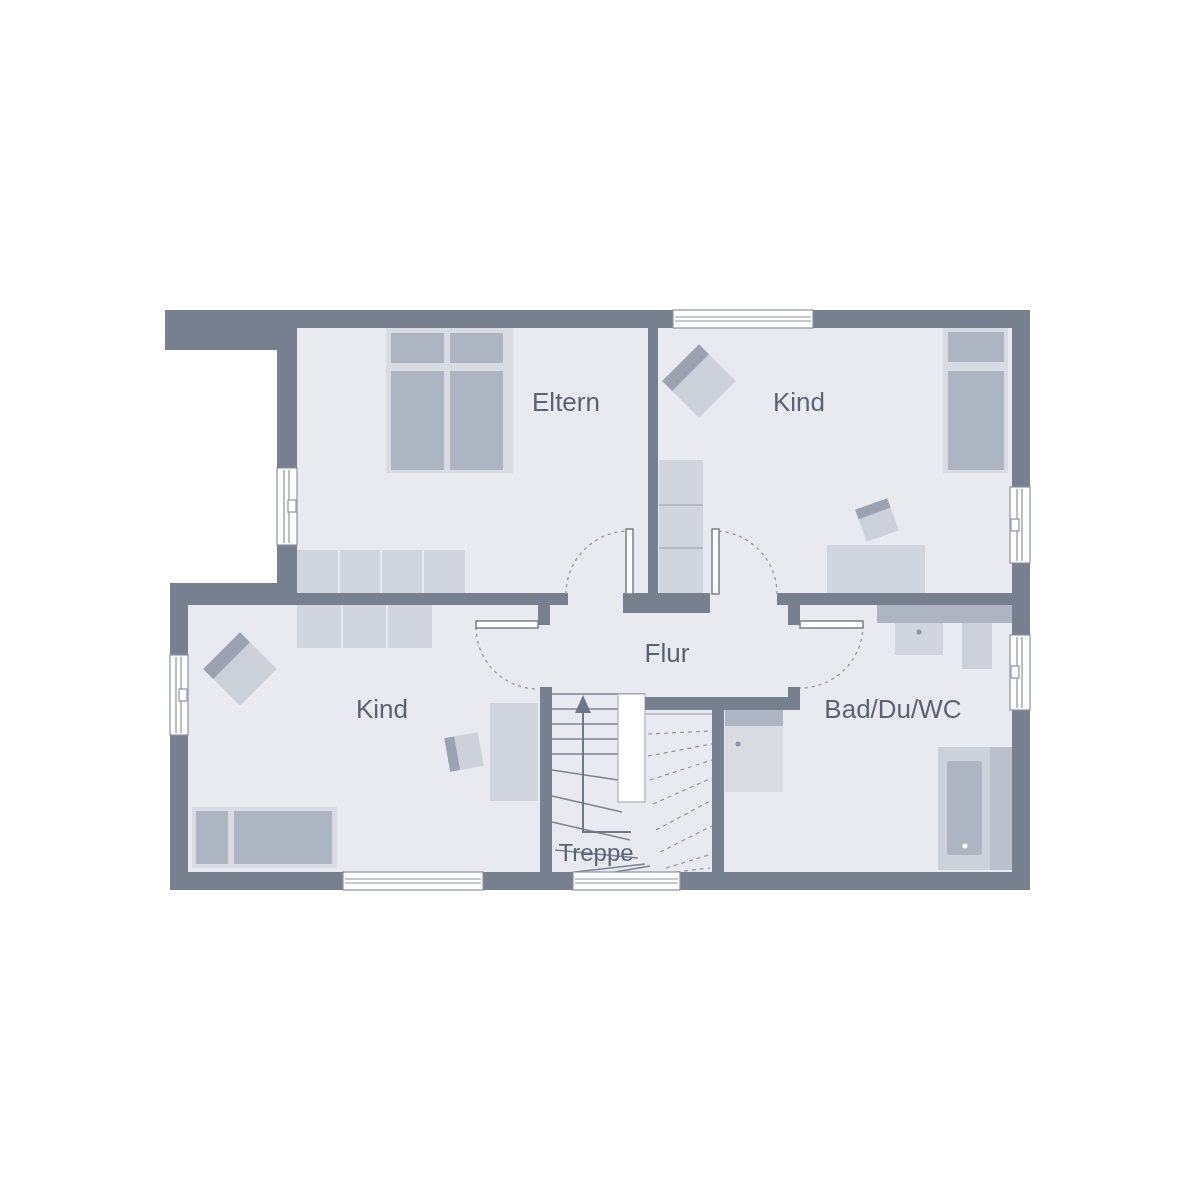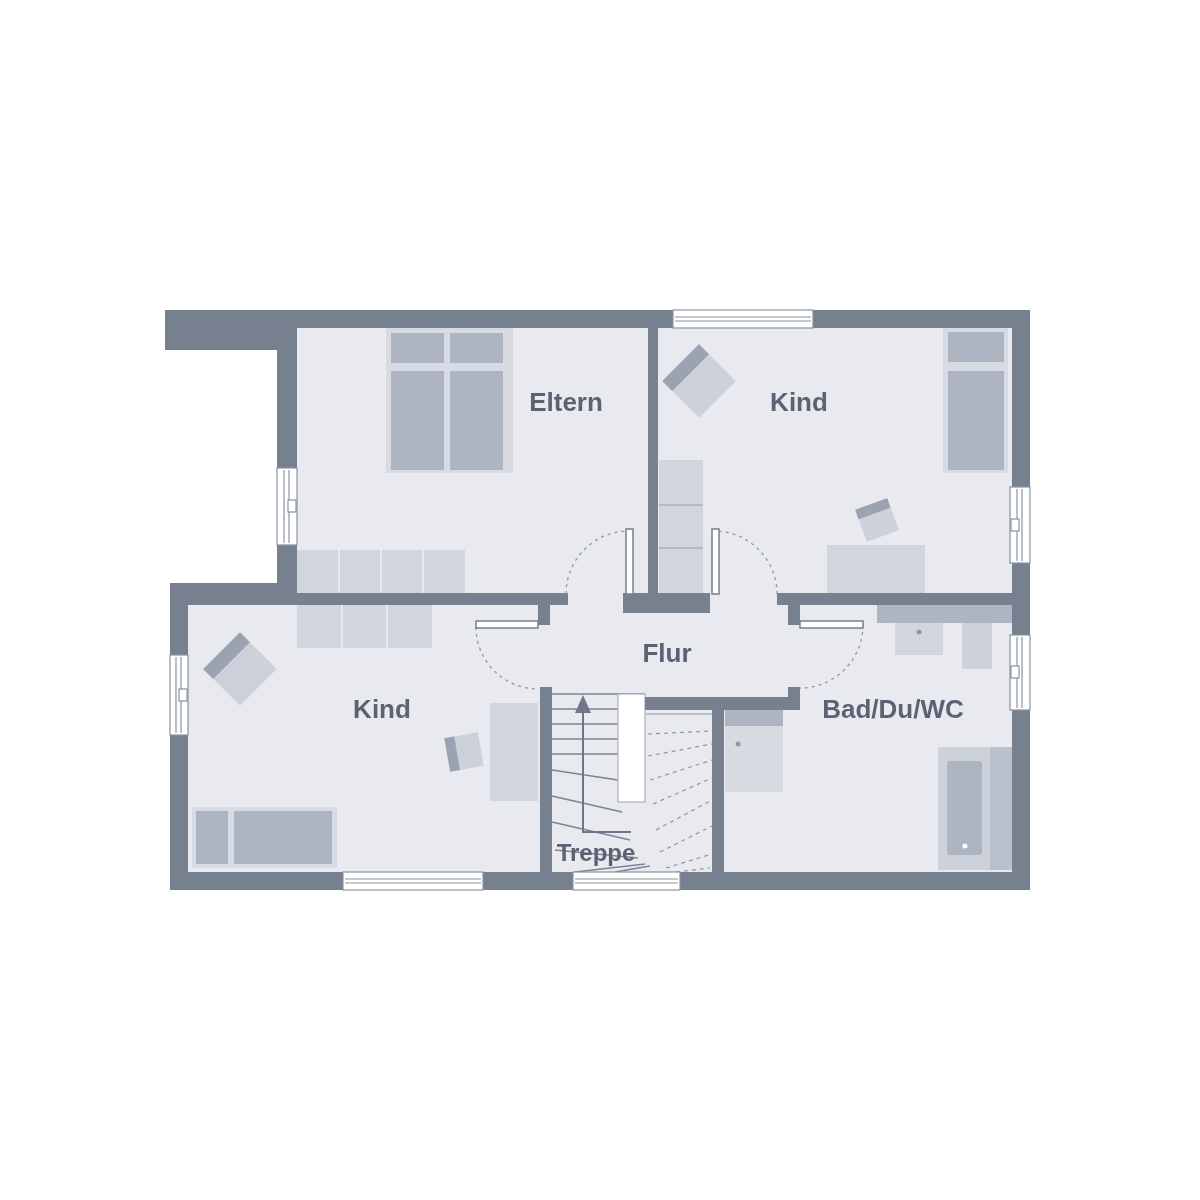--- a/index.html
+++ b/index.html
@@ -1,16 +1,16 @@
 <!DOCTYPE html>
 <html style="--background: #FFFFFF; --wall: #76808F; --floor: #E8EAEF; --furniture-light: #D8DBE2; --furniture-soft: #D1D5DE; --furniture-mid: #CDD1DA; --furniture-dark: #ADB4C2; --accent-stripe: #9BA3B2; --counter: #AEB5C2; --tub-band: #BAC0CC; --window-line: #8A93A2; --shelf-line: #AAB0BD; --line: #7B8494; --dash: #8E96A6; --arrow: #6E7787; --dot: #8E96A6; --text: #5A6373;"><head>
 <meta charset="utf-8">
 <style>
   html,body{margin:0;padding:0;background:#fff;}
-  #canvas{position:relative;width:1200px;height:1080px;background:var(--background,#fff);overflow:hidden;font-weight:bold;}
+  #canvas{position:relative;width:1200px;height:1080px;background:var(--background,#fff);overflow:hidden;}
   svg{position:absolute;left:0;top:0;}
   .floor{fill:var(--floor)}
   .wall{fill:var(--wall)}
   .furn-light{fill:var(--furniture-light)}
   .furn-soft{fill:var(--furniture-soft)}
   .furn-mid{fill:var(--furniture-mid)}
   .furn-dark{fill:var(--furniture-dark)}
   .stripe{fill:var(--accent-stripe)}
   .counter{fill:var(--counter)}
   .tub-band{fill:var(--tub-band)}

